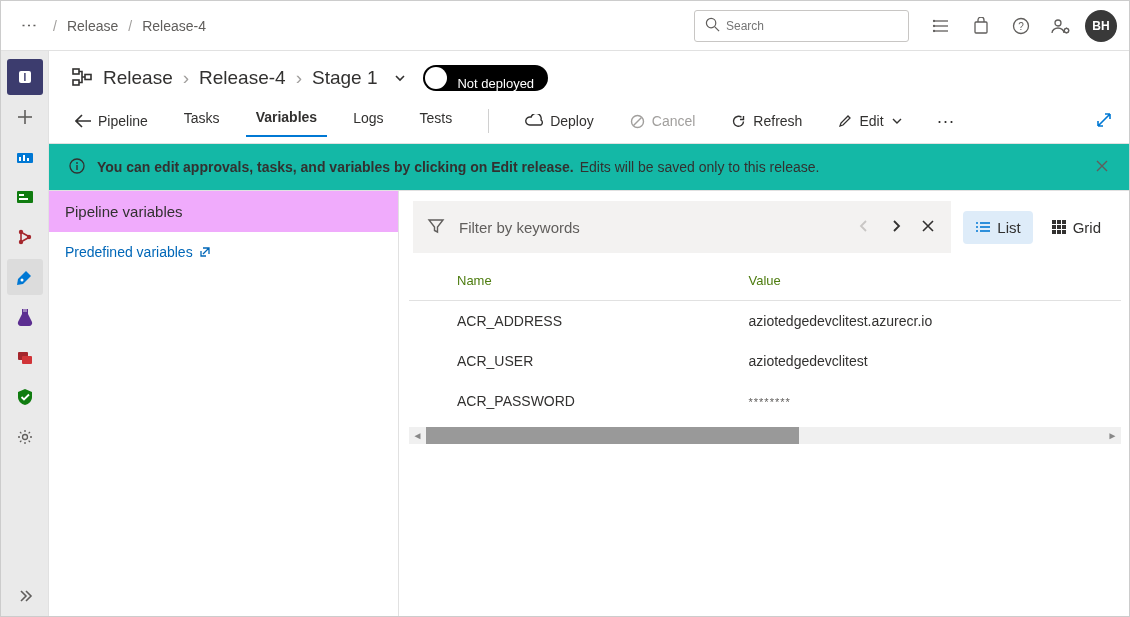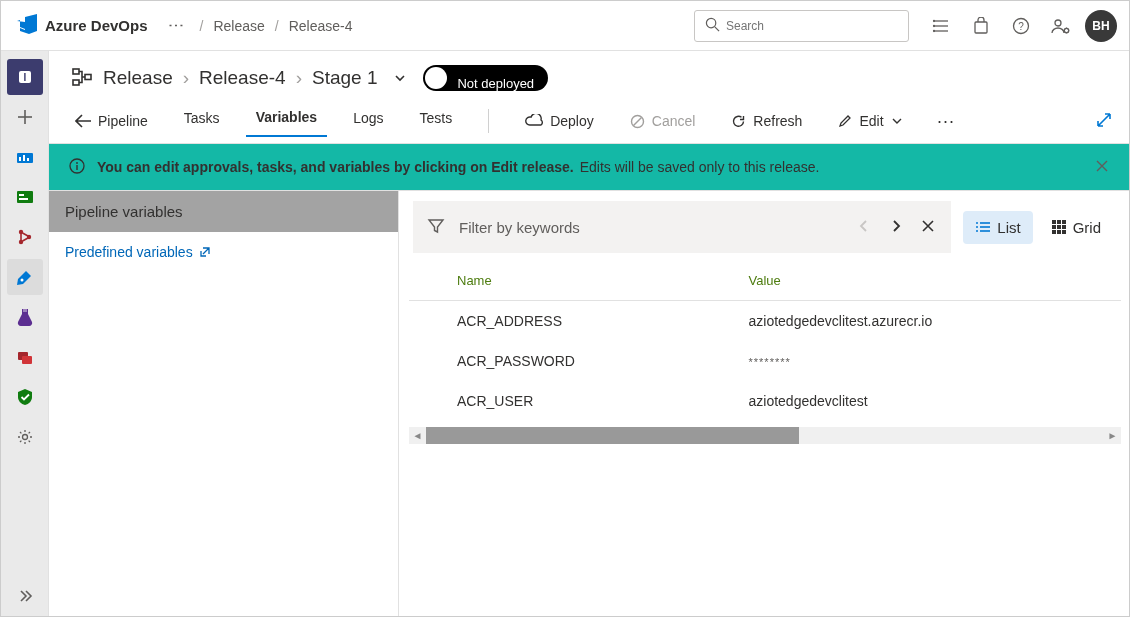--- a/index.html
+++ b/index.html
@@ -96,21 +96,21 @@
   .banner .bold { font-weight: 700; }
   .banner .norm { margin-left: 6px; color: #323130; }
   .banner .close { margin-left: auto; cursor: pointer; color: #605e5c; }
 
   
   .split { flex: 1; display: flex; min-height: 0; }
   .sidepanel {
     width: 350px; border-right: 1px solid #e1e1e1; background: #fff;
   }
   .sidepanel .group {
-    background: #a3a3a3; padding: 12px 16px; font-size: 15px; cursor: default;
+    background: #f0abfc; padding: 12px 16px; font-size: 15px; cursor: default;
   }
   .sidepanel .link {
     color: #0067b8; padding: 12px 16px; display: inline-flex; align-items: center; gap: 6px; cursor: pointer; font-size: 14px;
   }
 
   .content { flex: 1; display: flex; flex-direction: column; min-width: 0; padding: 10px 8px 0 10px; }
 
   .filterbar {
     display: flex; align-items: center; gap: 12px; padding: 0 8px 10px 4px;
   }
@@ -142,28 +142,20 @@
     height: 17px; background: #f0f0f0; display: flex; align-items: center; margin-top: 6px;
   }
   .hscroll .arrow { width: 17px; height: 17px; display: flex; align-items: center; justify-content: center; color: #888; font-size: 10px; cursor: pointer; }
   .hscroll .track { flex: 1; position: relative; height: 100%; }
   .hscroll .thumb { position: absolute; left: 0; width: 55%; top: 0; bottom: 0; background: #999; }
 </style>
 </head>
 <body>
 
 <div class="topbar">
-  <div class="logo-wrap">
-    <span class="logo-icon">
-      <svg width="20" height="20" viewBox="0 0 20 20">
-          <path fill="#0078d4" d="M0 7l3-1 0 7 5 2 0-12 12-3 0 17-8 3-9-3 0-3 5 2 0-8z"></path>
-        </svg>
-    </span>
-    <span class="brand">Azure DevOps</span>
-  </div>
   <span class="more-dots">⋮</span>
   <span class="crumb-sep">/</span>
   <span class="crumb">Release</span>
   <span class="crumb-sep">/</span>
   <span class="crumb">Release-4</span>
   <div class="spacer"></div>
   <div class="search">
     <span>
       <svg width="15" height="15" viewBox="0 0 16 16">
           <circle cx="6.5" cy="6.5" r="5" fill="none" stroke="#605e5c" stroke-width="1.3"></circle>
@@ -471,26 +463,26 @@
               <th>Name</th>
               <th>Value</th>
             </tr>
           </thead>
           <tbody>
             <tr>
               <td>ACR_ADDRESS</td>
               <td>aziotedgedevclitest.azurecr.io</td>
             </tr>
             <tr>
+              <td>ACR_USER</td>
+              <td>aziotedgedevclitest</td>
+            </tr>
+            <tr>
               <td>ACR_PASSWORD</td>
               <td><span class="pw">********</span></td>
-            </tr>
-            <tr>
-              <td>ACR_USER</td>
-              <td>aziotedgedevclitest</td>
             </tr>
           </tbody>
         </table>
 
         <div class="hscroll">
           <div class="arrow">◄</div>
           <div class="track">
             <div class="thumb"></div>
           </div>
           <div class="arrow">►</div>

